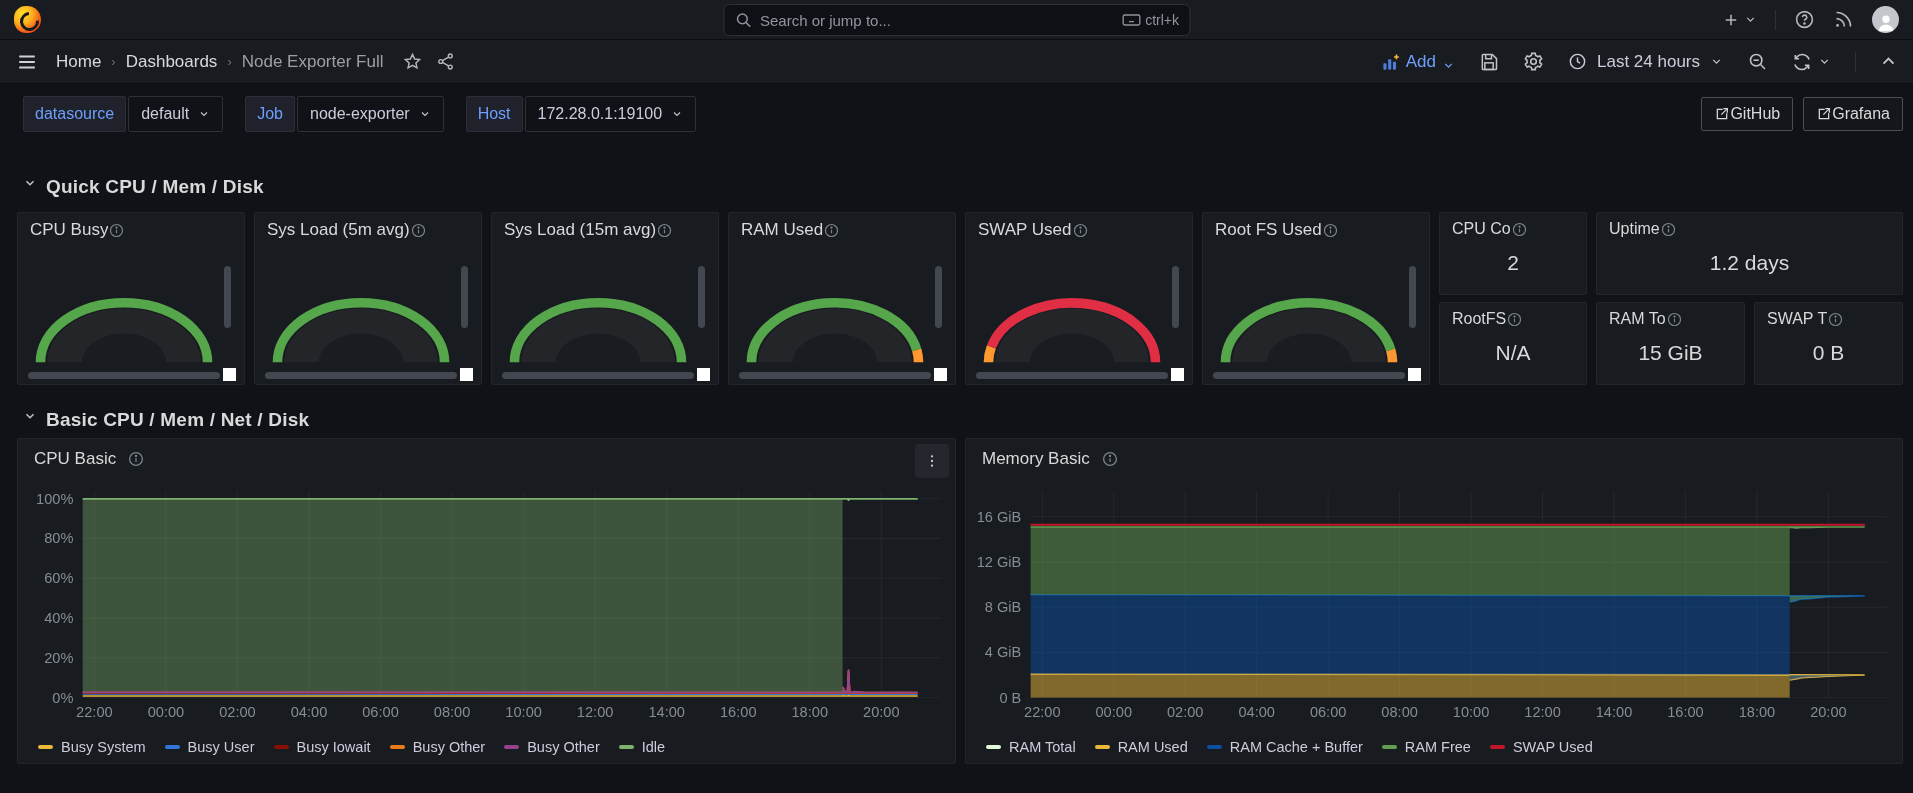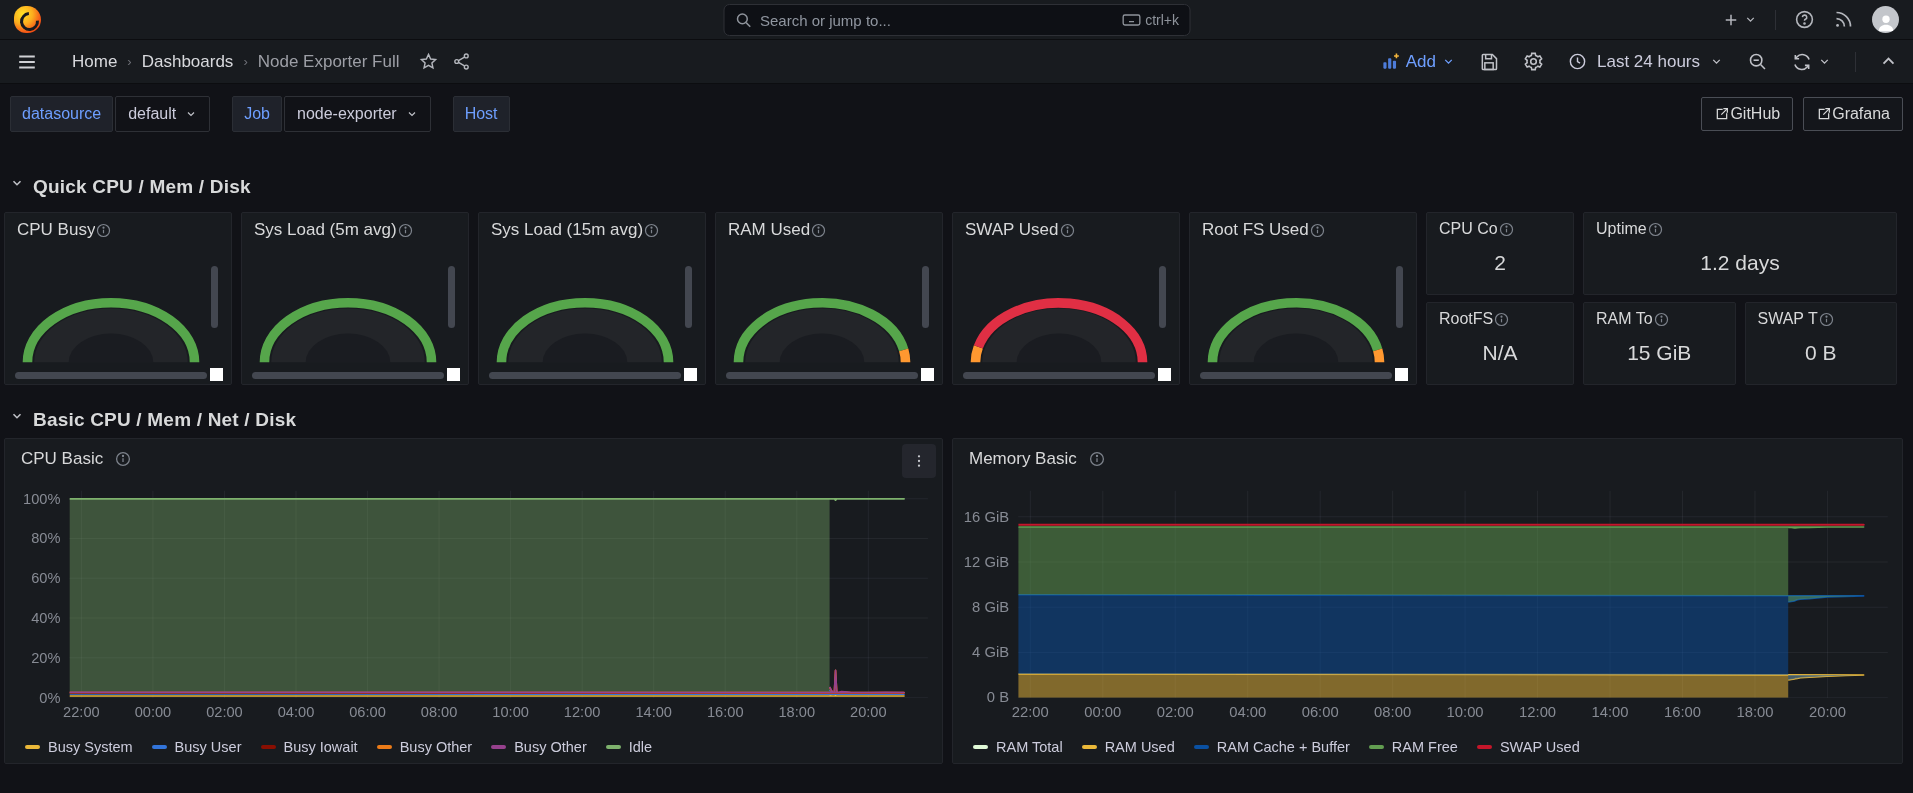--- a/index.html
+++ b/index.html
@@ -16,31 +16,31 @@
   .logo::after{content:"";position:absolute;left:6px;top:6px;width:13px;height:13px;border:3px solid #181b1f;border-radius:50%;border-top-color:transparent;transform:rotate(40deg);}
   .searchbox{position:absolute;left:50%;top:4px;transform:translateX(-50%);width:467px;height:32px;background:#0e1015;border:1px solid #2e3036;border-radius:6px;display:flex;align-items:center;gap:8px;padding:0 10px;color:#8e939b;font-size:15px;cursor:text;}
   .searchbox .ph{flex:1;color:#9096a0;}
   .searchbox .kbd{display:flex;align-items:center;gap:4px;color:#8e939b;font-size:14px;}
   .nav-right{margin-left:auto;display:flex;align-items:center;gap:18px;color:#b4b7bd;}
   .icon-btn{display:flex;align-items:center;gap:4px;cursor:pointer;color:#b4b7bd;background:none;border:none;}
   .vdiv{width:1px;height:20px;background:#2e3036;}
   .avatar{width:27px;height:27px;border-radius:50%;background:#c3c6cb;display:flex;align-items:flex-end;justify-content:center;overflow:hidden;cursor:pointer;}
   
   .toolbar{height:44px;background:#181b1f;border-bottom:1px solid #0c0d10;display:flex;align-items:center;padding:0 16px;gap:10px;}
-  .crumbs{display:flex;align-items:center;gap:10px;margin-left:24px;font-size:17px;}
+  .crumbs{display:flex;align-items:center;gap:10px;margin-left:8px;font-size:17px;}
   .crumb{color:#d8d9dd;cursor:pointer;}
   .crumb.current{color:#9d9fa6;cursor:default;}
   .crumb-sep{color:#6e7077;font-size:13px;}
   .crumb-icons{display:flex;align-items:center;gap:14px;margin-left:10px;color:#b6b9bf;}
   .tb-right{margin-left:auto;display:flex;align-items:center;gap:24px;}
-  .add-btn{display:flex;align-items:center;gap:6px;color:#6e9fff;font-size:17px;cursor:pointer;background:none;border:none;font-family:inherit;}
+  .add-btn{display:flex;align-items:flex-end;gap:6px;color:#6e9fff;font-size:17px;cursor:pointer;background:none;border:none;font-family:inherit;}
   .tool-ic{color:#c0c2c8;cursor:pointer;display:flex;align-items:center;gap:6px;background:none;border:none;}
   .timepick{display:flex;align-items:center;gap:10px;color:#ccccdc;font-size:17px;cursor:pointer;background:none;border:none;font-family:inherit;}
   
-  .content{padding:12px 10px 0 4px;}
+  .content{padding:12px 10px 0 17px;}
   .vars-row{display:flex;align-items:center;margin-left:6px;gap:22px;}
   .var-group{display:flex;align-items:stretch;gap:2px;height:36px;}
   .var-label{display:flex;align-items:center;padding:0 11px;background:#1f222a;border:1px solid #2b2e35;border-radius:2px;color:#6e9fff;font-size:16px;cursor:default;}
   .var-value{display:flex;align-items:center;gap:9px;padding:0 12px;background:#111217;border:1px solid #2e3036;border-radius:2px;color:#ccccdc;font-size:16px;cursor:pointer;}
   .vars-right{margin-left:auto;display:flex;gap:10px;}
   .link-btn{display:flex;align-items:center;height:34px;padding:0 12px;border:1px solid #4a4d55;border-radius:2px;background:#14161b;color:#d8d9da;font-size:16px;cursor:pointer;font-family:inherit;}
   .section-row{display:flex;gap:9px;margin:44px 0 14px 6px;cursor:pointer;}
   .section-row.second{margin:24px 0 7px 6px;}
   .section-row h2{font-size:19px;font-weight:700;color:#d8d9da;letter-spacing:.2px;}
   .section-row .chev{color:#c0c2c8;}
@@ -242,20 +242,26 @@
             <span class="var-label">Job</span>
             <span class="var-value">
               <span>node-exporter</span>
               <svg width="12" height="12" viewBox="0 0 24 24" fill="none" stroke="#c0c2c8" stroke-width="2.4">
                 <path d="M6 9l6 6 6-6"></path>
               </svg>
             </span>
           </div>
           <div class="var-group">
             <span class="var-label">Host</span>
+            <span class="var-value">
+              <span>172.28.0.1:19100</span>
+              <svg width="12" height="12" viewBox="0 0 24 24" fill="none" stroke="#c0c2c8" stroke-width="2.4">
+                <path d="M6 9l6 6 6-6"></path>
+              </svg>
+            </span>
           </div>
         </div>
       <div class="vars-right" id="links-host">
           <button class="link-btn">
             <svg width="16" height="16" viewBox="0 0 24 24" fill="none" stroke="currentColor" stroke-width="1.9">
               <path d="M13 5H5v14h14v-8"></path>
               <path d="M14 4h6v6"></path>
               <path d="M20 4l-9 9"></path>
             </svg>
             <span>GitHub</span>

